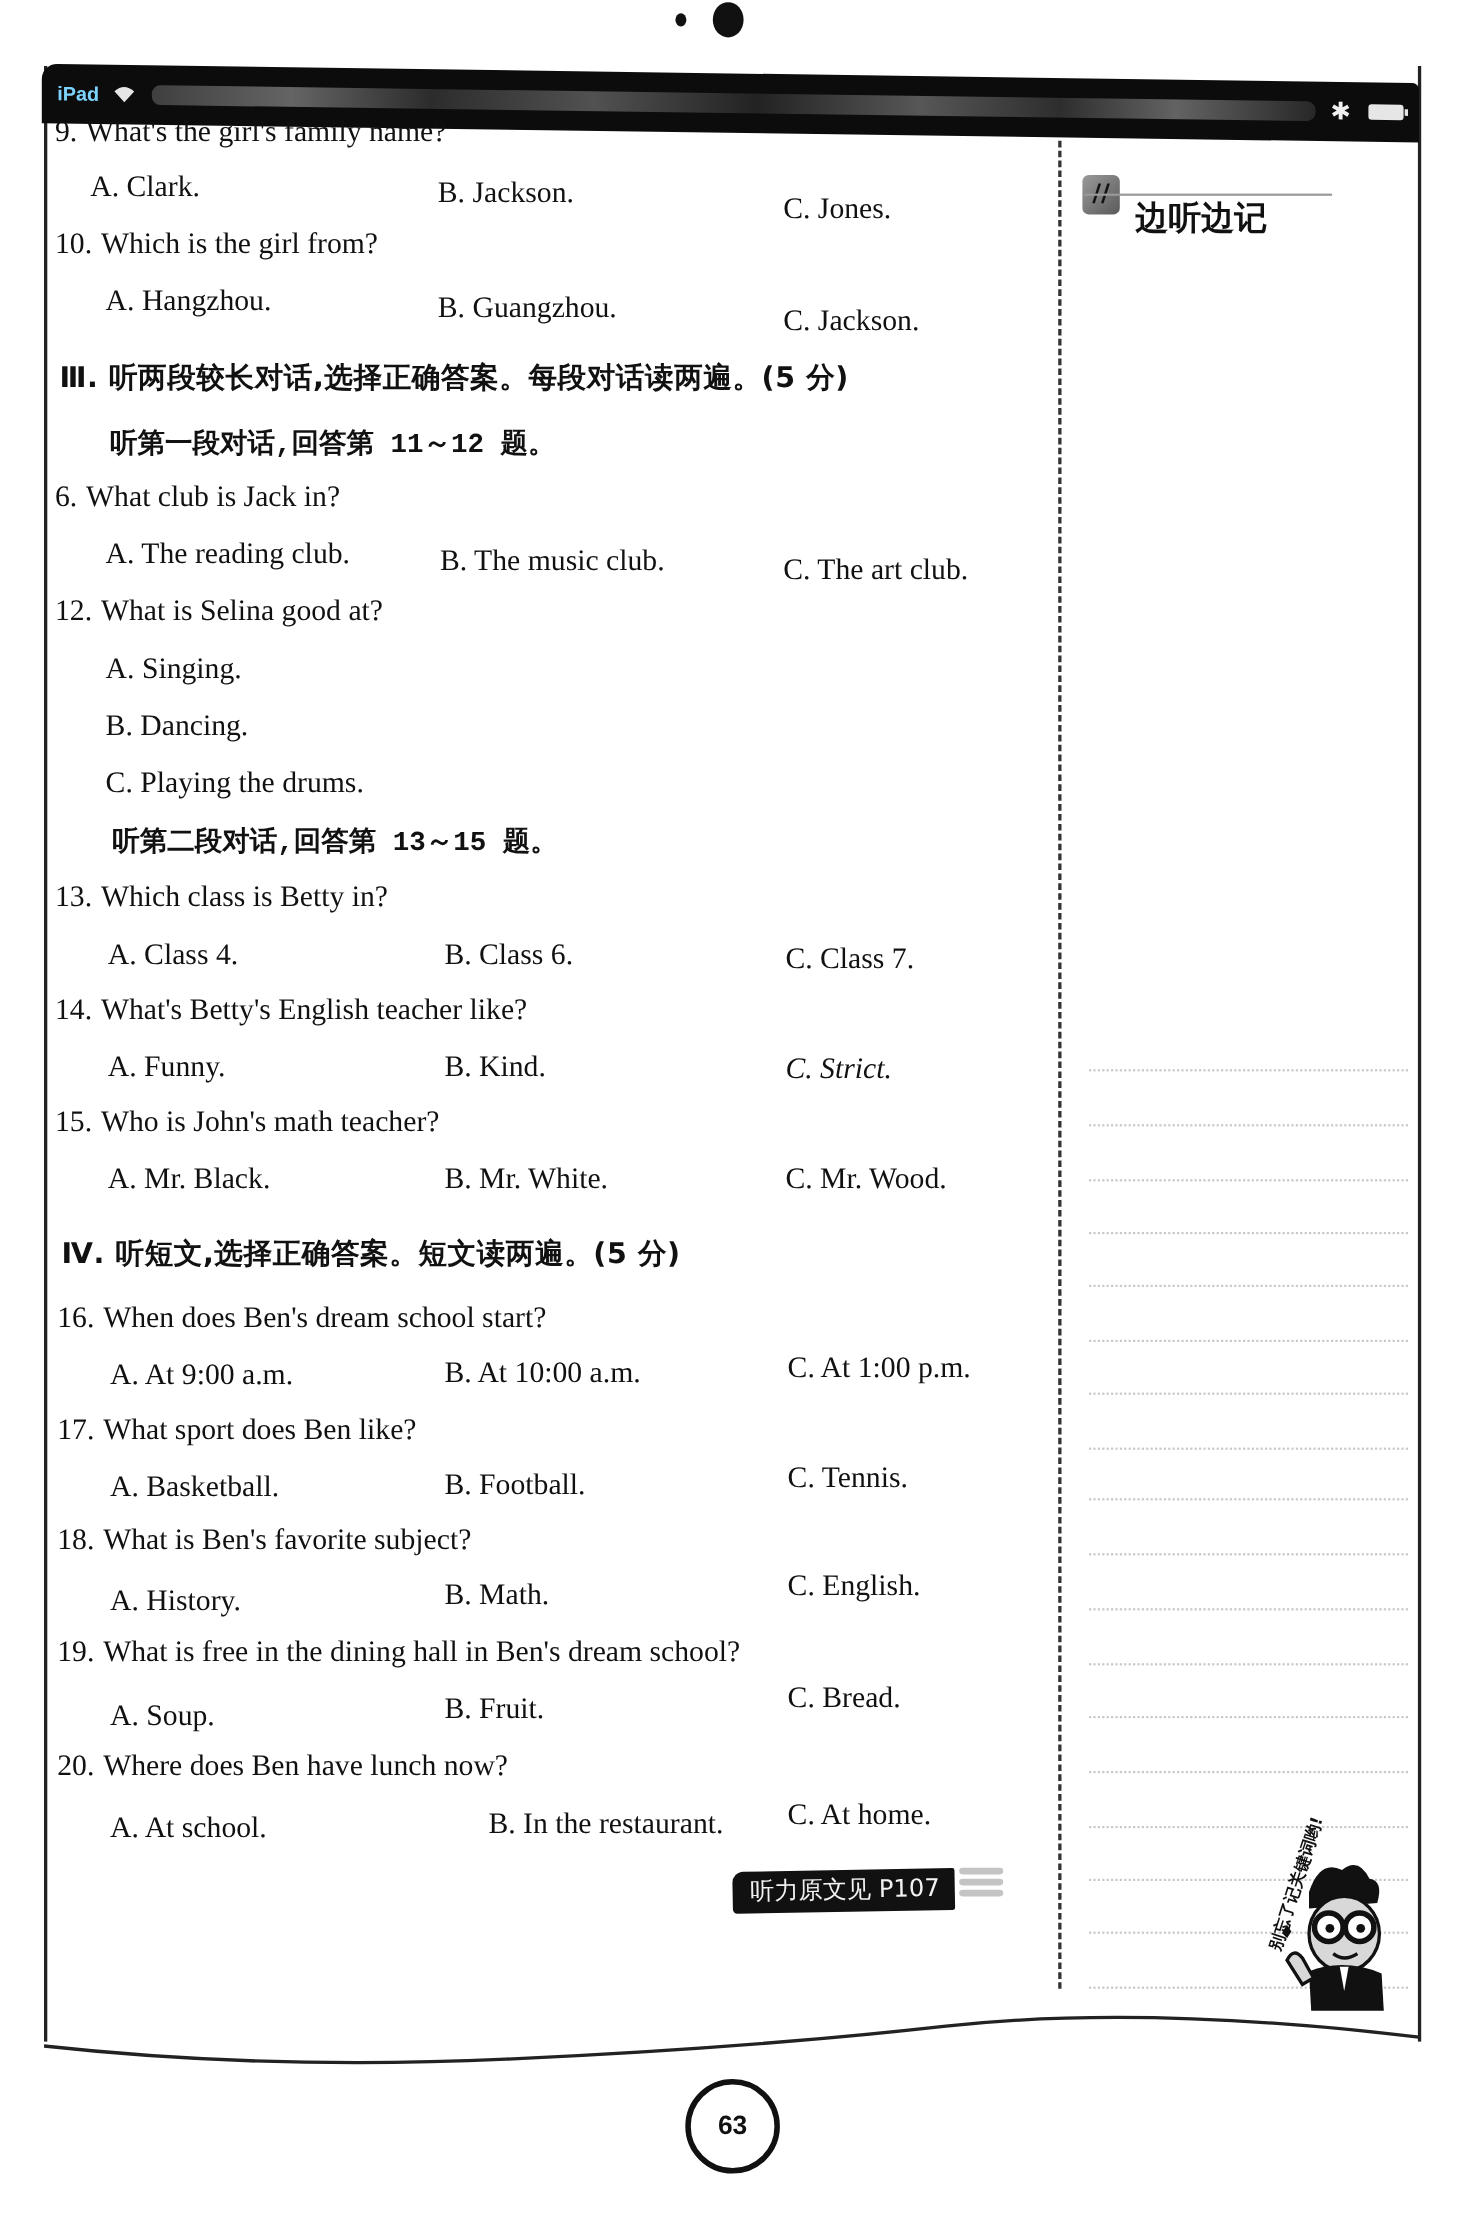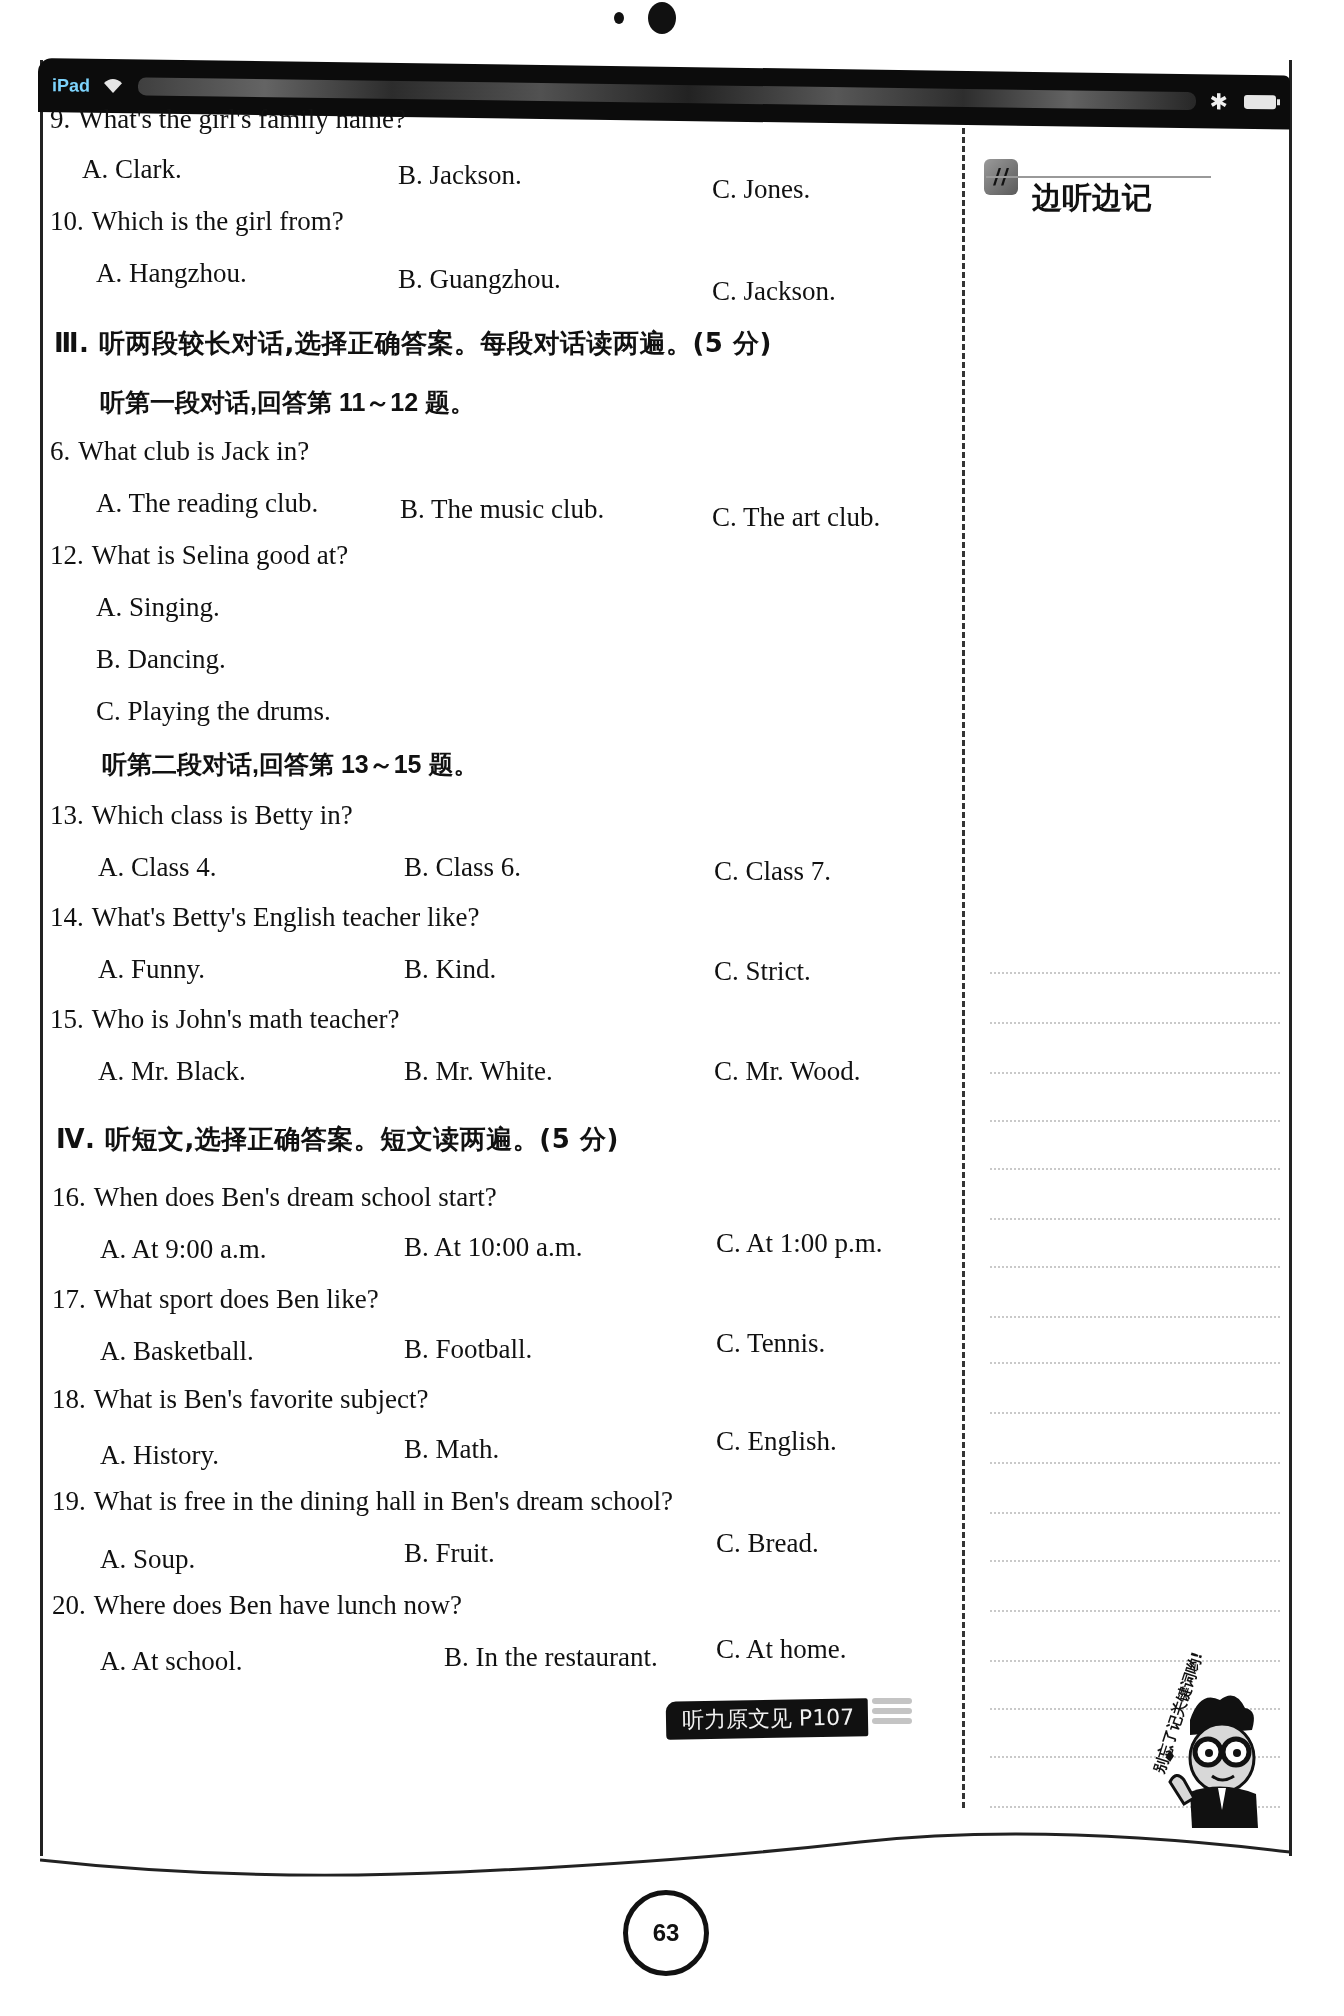--- a/index.html
+++ b/index.html
@@ -91,21 +91,21 @@
     .section {
       position: absolute;
       font-family: "DejaVu Sans", sans-serif;
       font-weight: bold;
       font-size: 26px;
       white-space: nowrap;
       letter-spacing: 0.5px;
     }
     .sub {
       position: absolute;
-      font-family: Liberation Sans, sans-serif;
+      font-family: Liberation Mono, monospace;
       font-weight: bold;
       font-size: 25px;
       white-space: nowrap;
     }
     
     .notes-divider {
       position: absolute; left: 962px; top: 128px;
       width: 0; height: 1680px;
       border-left: 3px dashed #333;
     }
@@ -234,21 +234,21 @@
 </div>
 <div class="opt" style="left:98px; top:852px;">A. Class 4.</div>
 <div class="opt" style="left:404px; top:852px;">B. Class 6.</div>
 <div class="opt" style="left:714px; top:856px;">C. Class 7.</div>
 
 <div class="q" style="left:50px; top:902px;">
   <span class="num">14.</span><span>What's Betty's English teacher like?</span>
 </div>
 <div class="opt" style="left:98px; top:954px;">A. Funny.</div>
 <div class="opt" style="left:404px; top:954px;">B. Kind.</div>
-<div class="opt" style="left:714px; top:956px;">C. Strict.</div>
+<div class="opt" style="left:714px; top:956px;font-style:italic;">C. Strict.</div>
 
 <div class="q" style="left:50px; top:1004px;">
   <span class="num">15.</span><span>Who is John's math teacher?</span>
 </div>
 <div class="opt" style="left:98px; top:1056px;">A. Mr. Black.</div>
 <div class="opt" style="left:404px; top:1056px;">B. Mr. White.</div>
 <div class="opt" style="left:714px; top:1056px;">C. Mr. Wood.</div>
 
 <div class="section" style="left:56px; top:1122px;">Ⅳ. 听短文,选择正确答案。短文读两遍。(5 分)</div>
 

